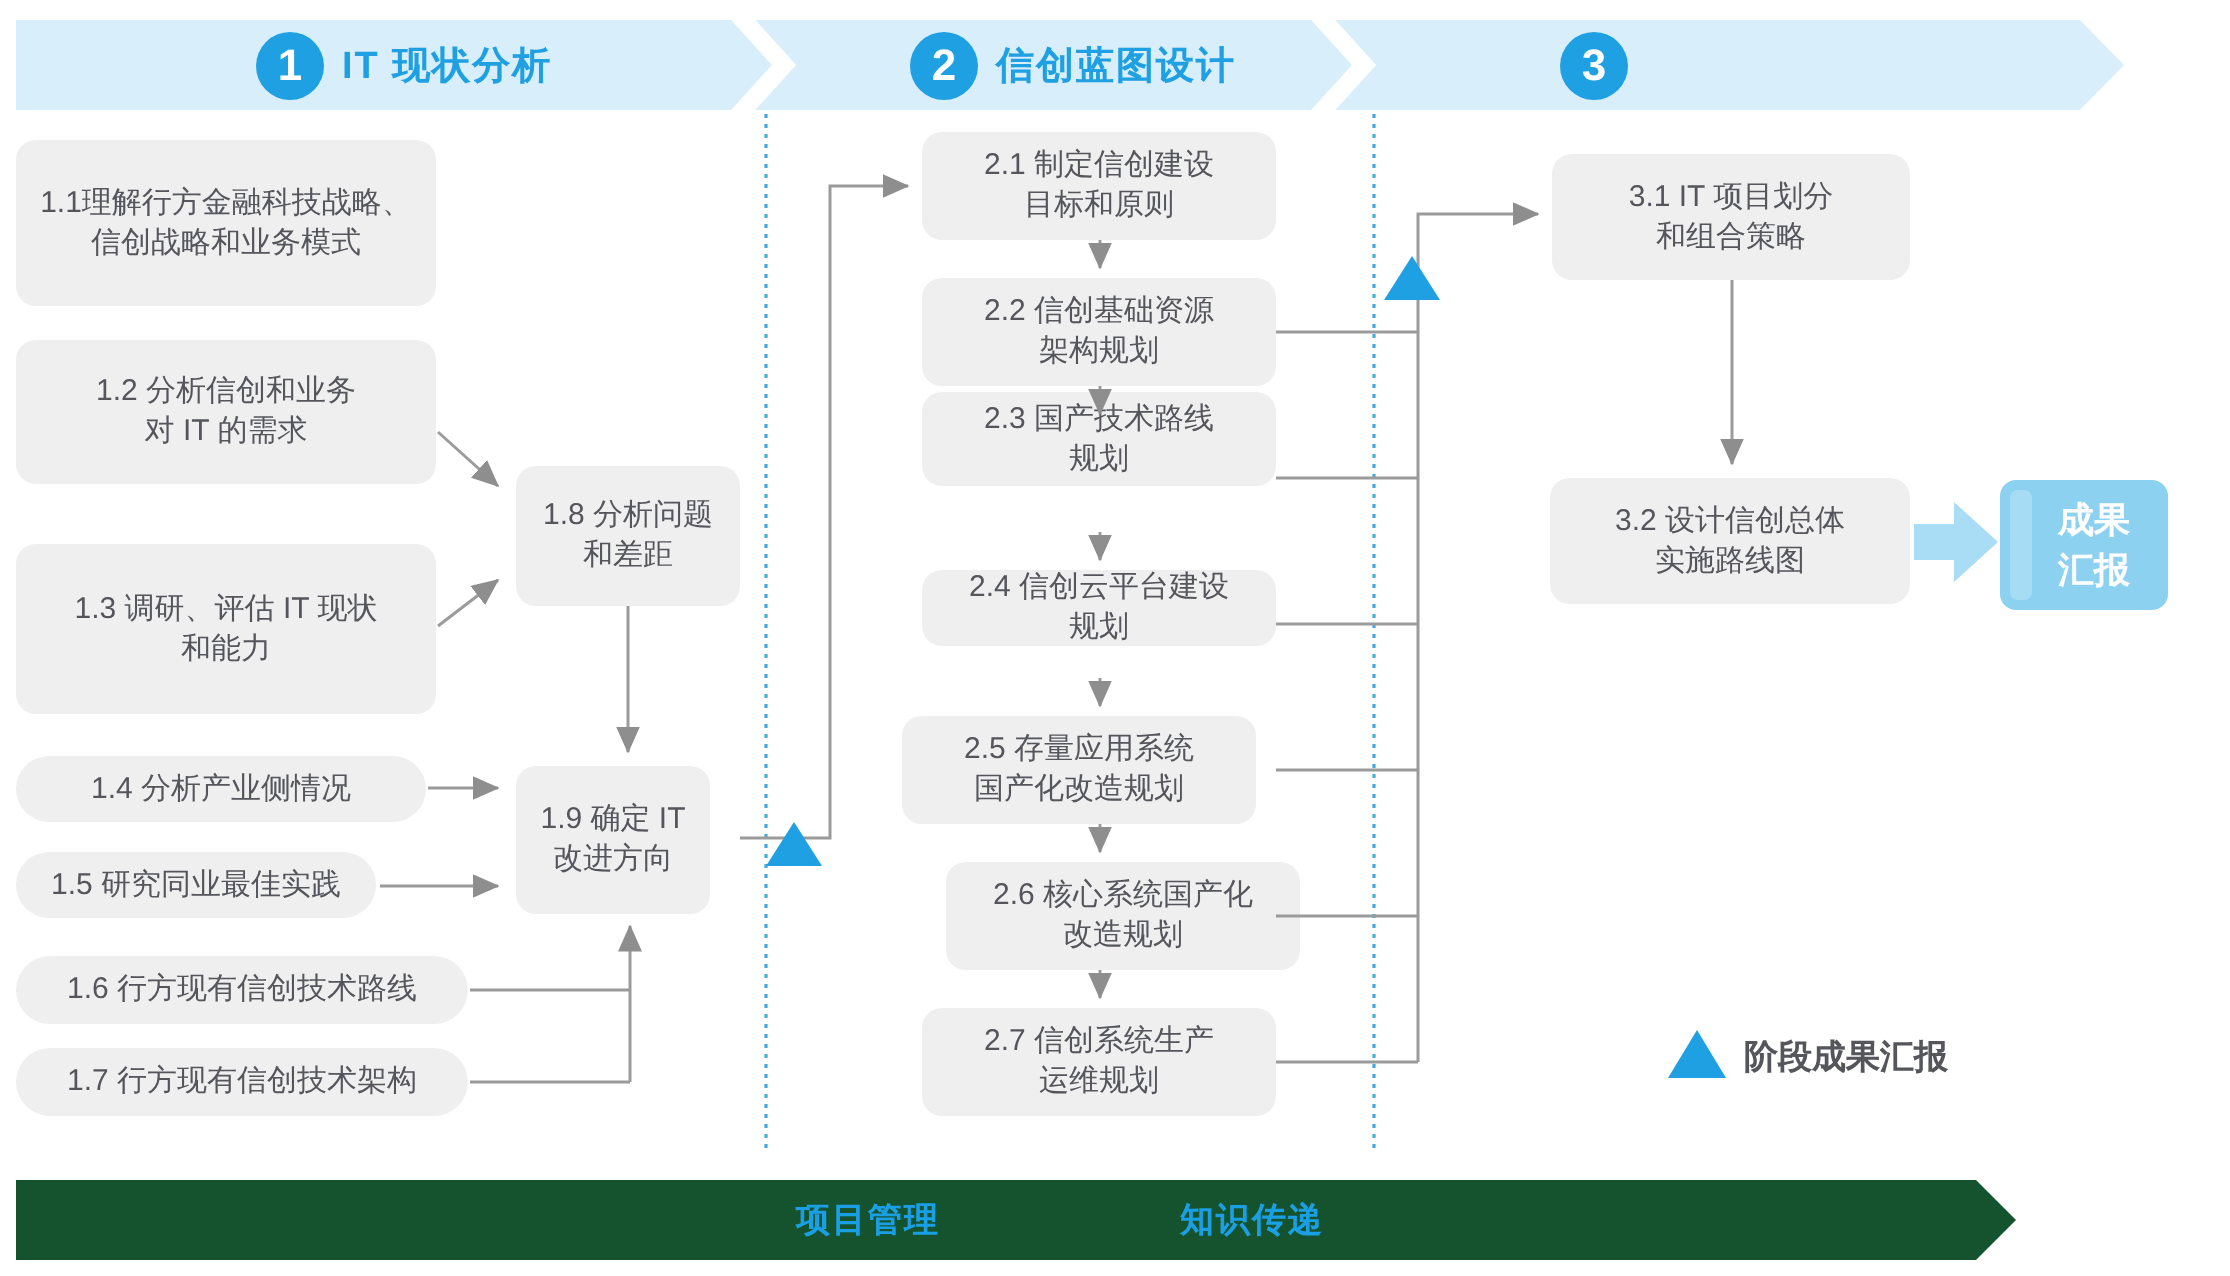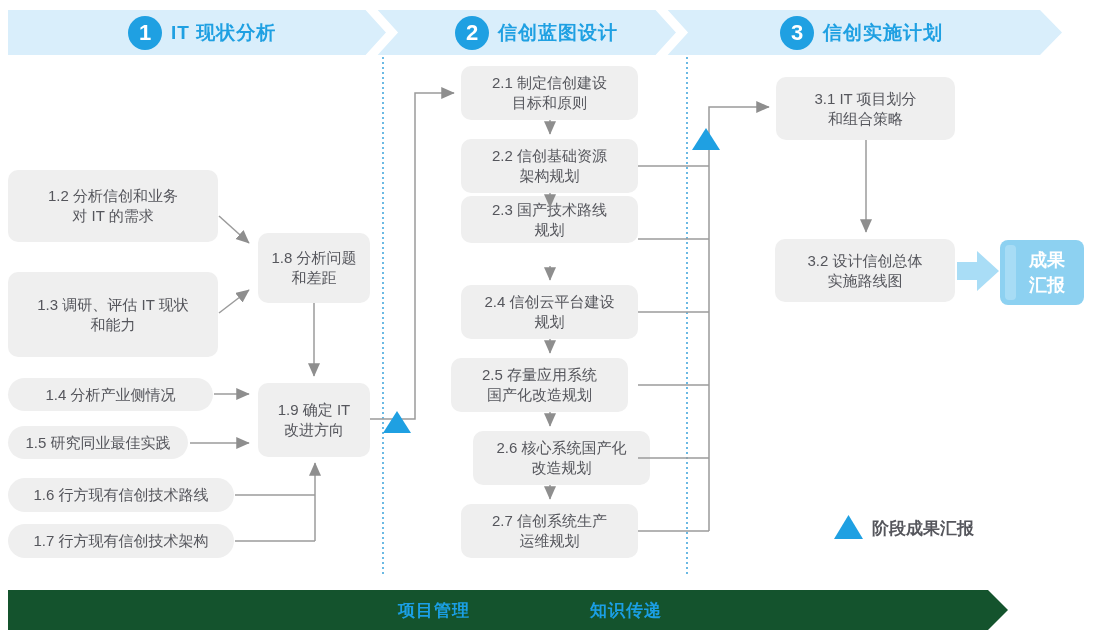--- a/index.html
+++ b/index.html
@@ -55,43 +55,44 @@
   <div class="phase-head" style="left:128px;">
     <span class="num-circle">1</span>
     <span class="phase-title">IT 现状分析</span>
   </div>
   <div class="phase-head" style="left:455px;">
     <span class="num-circle">2</span>
     <span class="phase-title">信创蓝图设计</span>
   </div>
   <div class="phase-head" style="left:780px;">
     <span class="num-circle">3</span>
-    <span class="phase-title">信创实施计划</span>
   </div>
 
+  <div class="gbox" style="left:8px;top:70px;width:210px;height:83px;">1.1理解行方金融科技战略、
+信创战略和业务模式</div>
   <div class="gbox" style="left:8px;top:170px;width:210px;height:72px;">1.2 分析信创和业务
 对 IT 的需求</div>
   <div class="gbox" style="left:8px;top:272px;width:210px;height:85px;">1.3 调研、评估 IT 现状
 和能力</div>
   <div class="gbox pill" style="left:8px;top:378px;width:205px;height:33px;">1.4 分析产业侧情况</div>
   <div class="gbox pill" style="left:8px;top:426px;width:180px;height:33px;">1.5 研究同业最佳实践</div>
   <div class="gbox pill" style="left:8px;top:478px;width:226px;height:34px;">1.6 行方现有信创技术路线</div>
   <div class="gbox pill" style="left:8px;top:524px;width:226px;height:34px;">1.7 行方现有信创技术架构</div>
   <div class="gbox" style="left:258px;top:233px;width:112px;height:70px;">1.8 分析问题
 和差距</div>
-  <div class="gbox" style="left:258px;top:383px;width:112px;height:74px;">1.9 确定 IT
+  <div class="gbox" style="left:258px;top:383px;width:97px;height:74px;">1.9 确定 IT
 改进方向</div>
 
   <div class="gbox" style="left:461px;top:66px;width:177px;height:54px;">2.1 制定信创建设
 目标和原则</div>
   <div class="gbox" style="left:461px;top:139px;width:177px;height:54px;">2.2 信创基础资源
 架构规划</div>
   <div class="gbox" style="left:461px;top:196px;width:177px;height:47px;">2.3 国产技术路线
 规划</div>
-  <div class="gbox" style="left:461px;top:285px;width:177px;height:54px;">2.4 信创云平台建设
+  <div class="gbox" style="left:461px;top:285px;width:177px;height:38px;">2.4 信创云平台建设
 规划</div>
   <div class="gbox" style="left:451px;top:358px;width:177px;height:54px;">2.5 存量应用系统
 国产化改造规划</div>
   <div class="gbox" style="left:473px;top:431px;width:177px;height:54px;">2.6 核心系统国产化
 改造规划</div>
   <div class="gbox" style="left:461px;top:504px;width:177px;height:54px;">2.7 信创系统生产
 运维规划</div>
 
   <div class="gbox" style="left:776px;top:77px;width:179px;height:63px;">3.1 IT 项目划分
 和组合策略</div>

